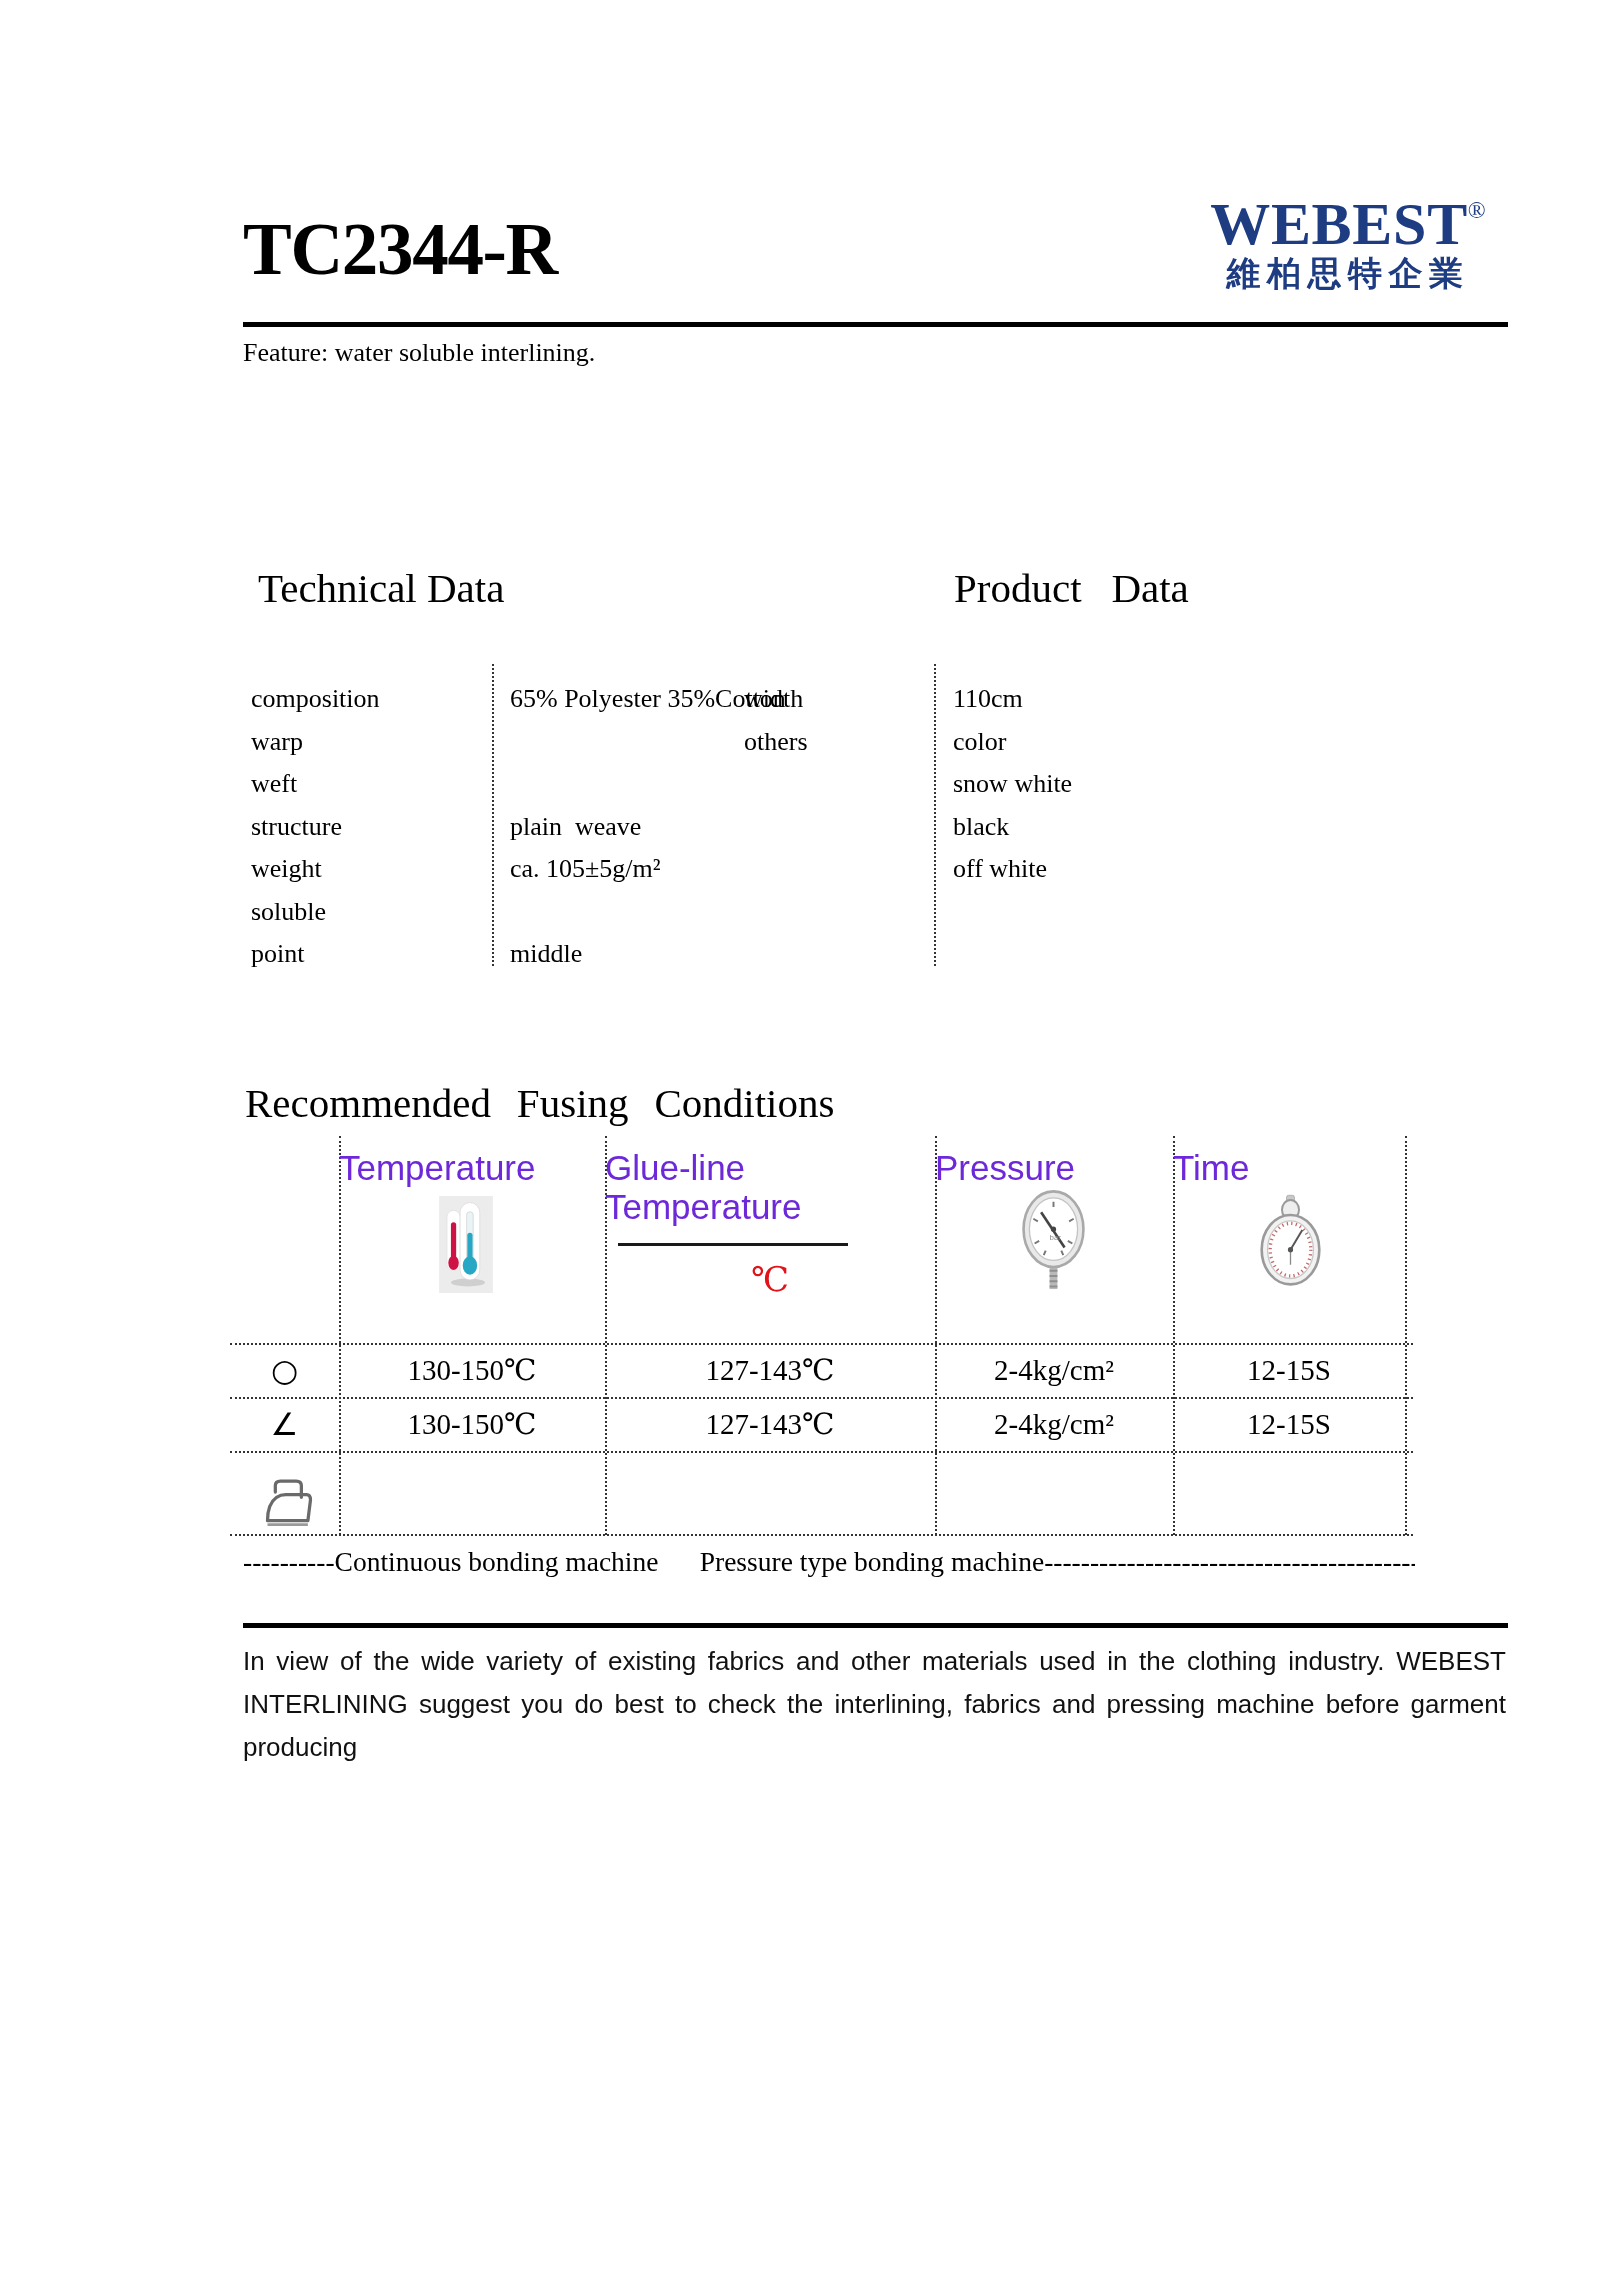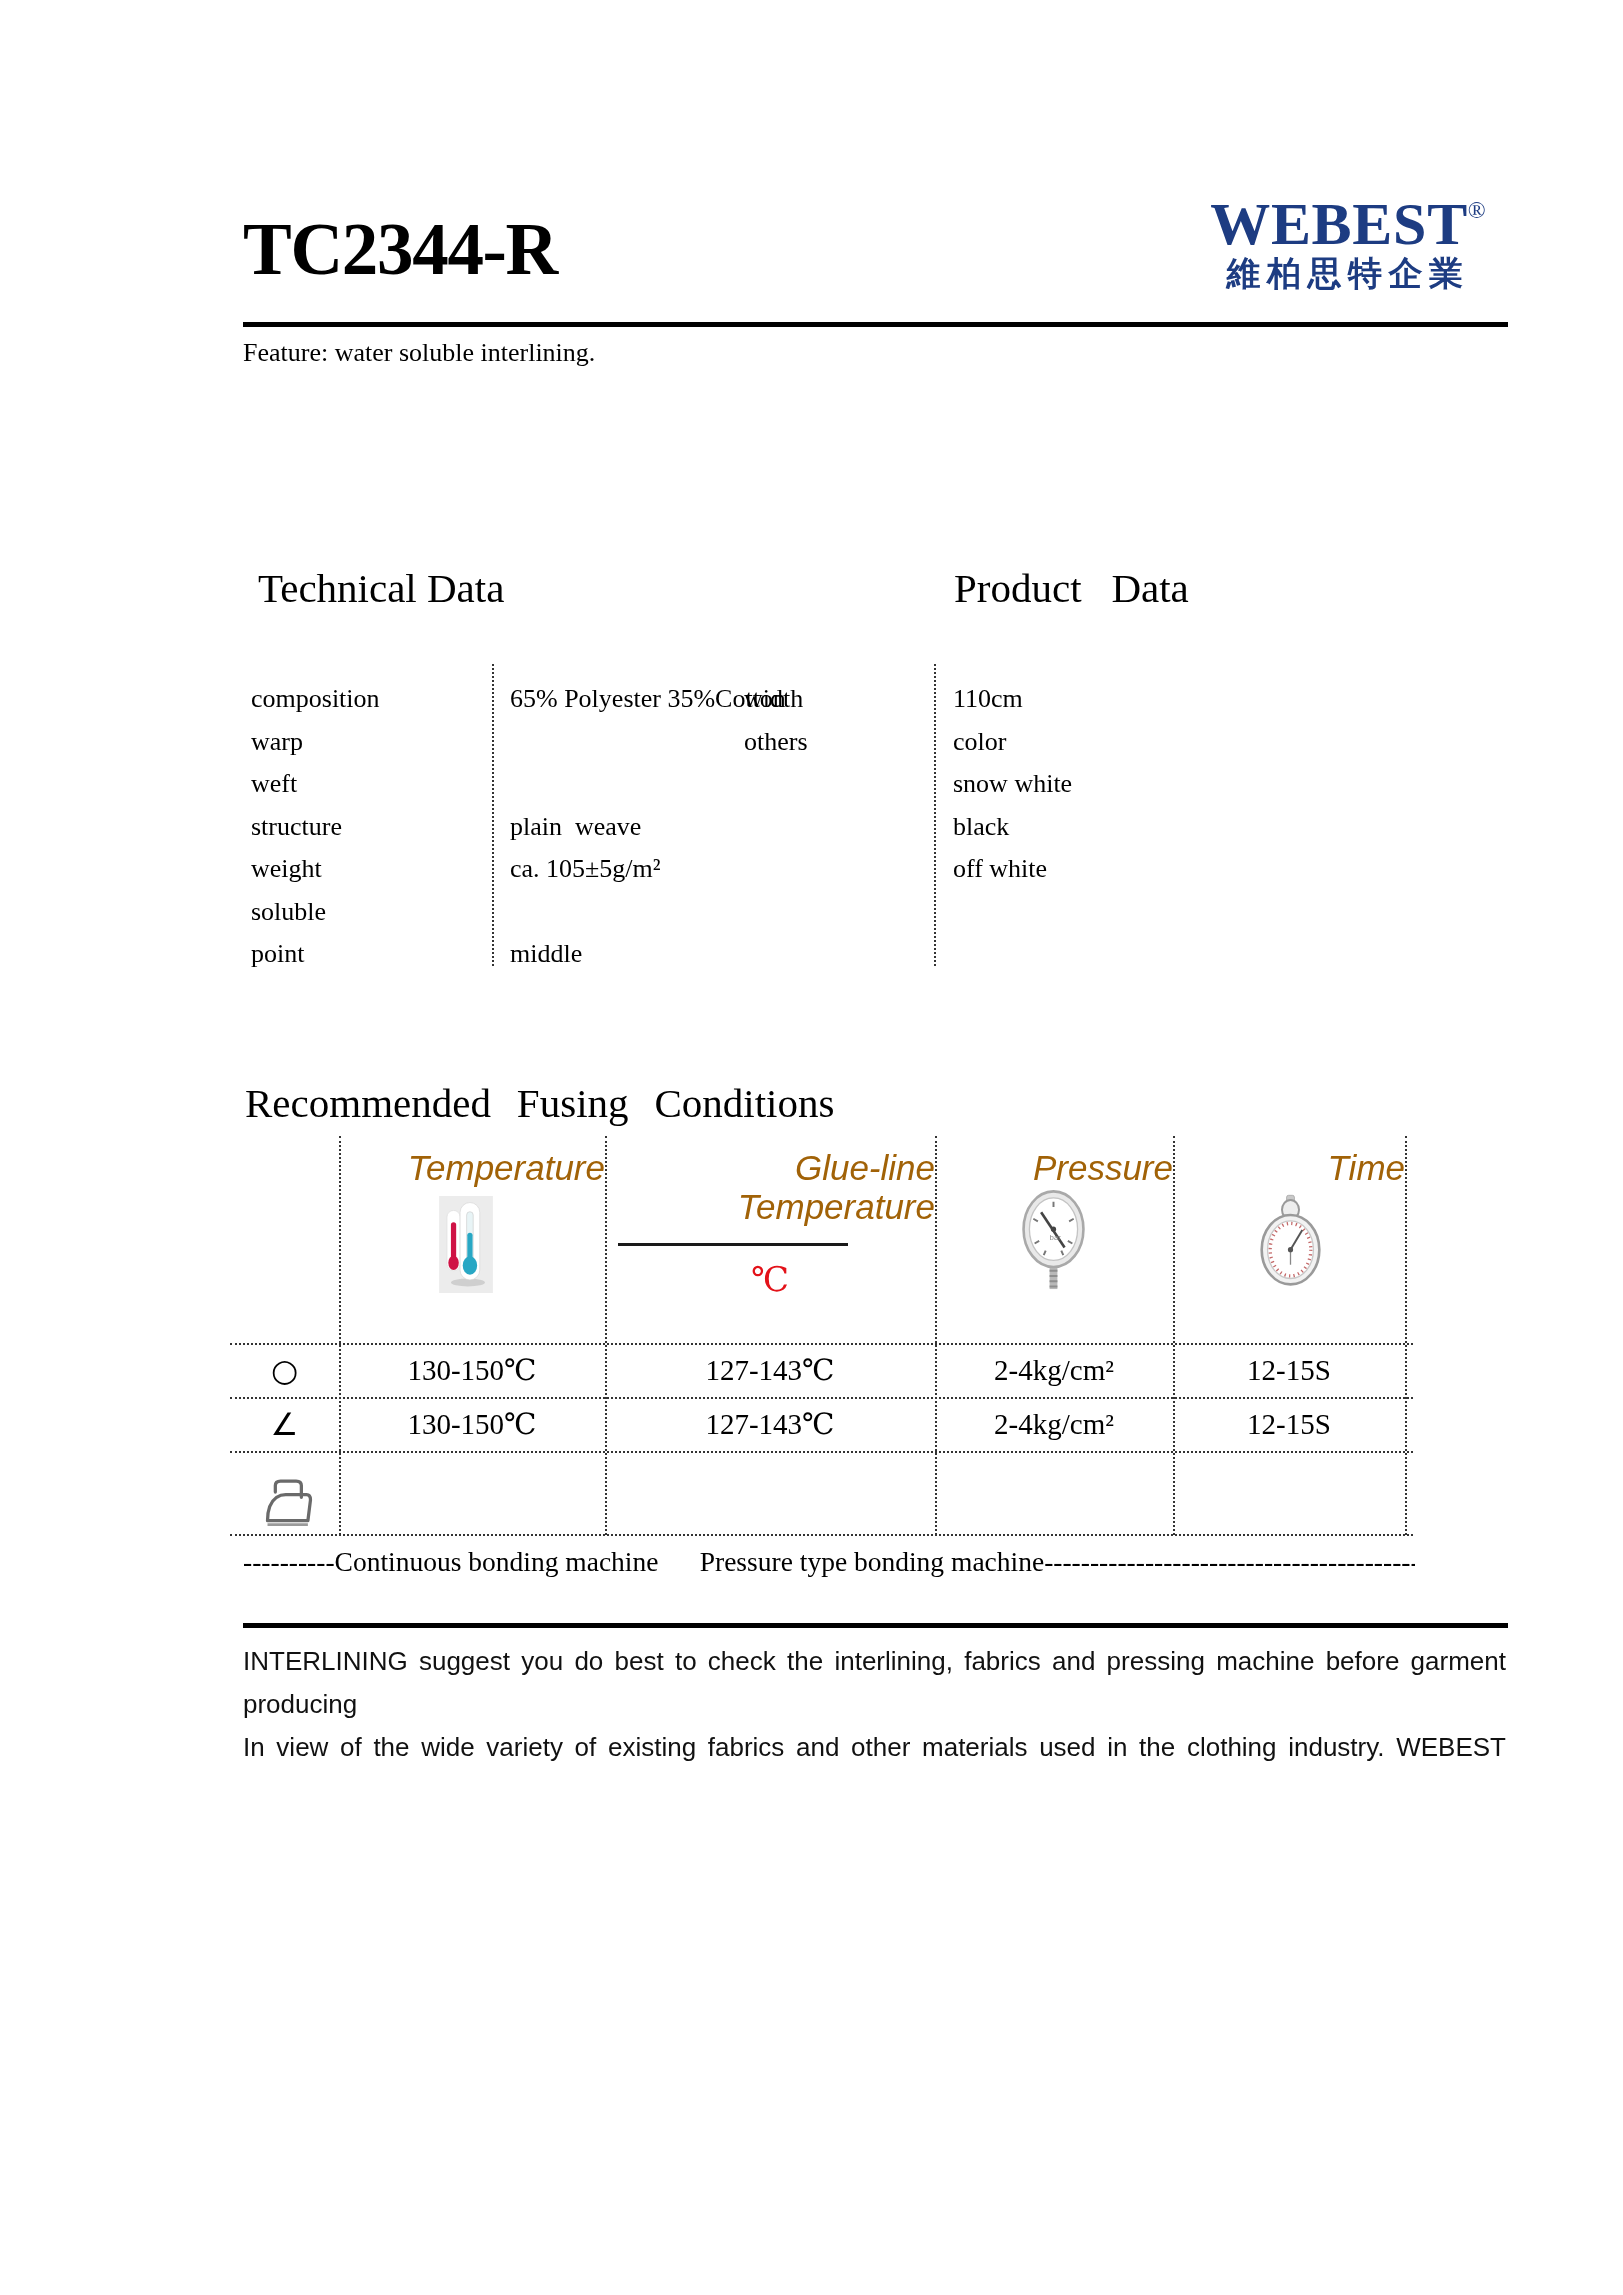--- a/index.html
+++ b/index.html
@@ -31,22 +31,22 @@
   .spec-plabel{position:absolute;left:497px;width:167px;text-align:left;}
   .spec-pvalue{position:absolute;left:706px;}
   .vdot{position:absolute;width:0;border-left:2px dotted #333;}
   .spec-div1{left:245px;top:-13px;height:302px;}
   .spec-div2{left:687px;top:-13px;height:302px;}
 
   
   .fusing{left:230px;top:1136px;width:1185px;height:399px;}
   .fus-vdiv{top:0;height:399px;}
   .hdot{position:absolute;left:0;width:1183px;height:0;border-top:2px dotted #333;}
-  .fus-col-head{position:absolute;top:11.8px;height:39px;line-height:39px;text-align:right;
-                font-family:"Liberation Sans","DejaVu Sans",sans-serif;font-size:35px;color:#a16207;font-style:italic;}
+  .fus-col-head{position:absolute;top:11.8px;height:39px;line-height:39px;text-align:left;
+                font-family:"Liberation Sans","DejaVu Sans",sans-serif;font-size:35px;color:#6d28d9;}
   .fus-cell{position:absolute;text-align:center;font-size:29px;}
   .row1{top:207px;height:54px;line-height:54px;}
   .row2{top:261px;height:54px;line-height:54px;}
   .sym{font-family:"DejaVu Sans","Liberation Sans",sans-serif;font-size:31px;}
   .c1{left:0;width:109px;}
   .c2{left:109px;width:266px;}
   .c3{left:375px;width:330px;}
   .c4{left:705px;width:238px;}
   .c5{left:943px;width:232px;}
   .glue-underline{position:absolute;left:388px;top:107px;width:230px;height:3.3px;background:#1a1a1a;}
@@ -208,18 +208,18 @@
         <path d="M70 30 q6 0 6 8 l-4 32 H10 q0 -26 14 -36 q6 -4 14 -4 Z" fill="none" stroke="#6a6a6a" stroke-width="5" stroke-linejoin="round"></path>
         <line x1="10" y1="76" x2="72" y2="76" stroke="#9a9a9a" stroke-width="4"></line>
       </svg>
     </div>
   </div>
 
   <div class="abs machine-line"><span>----------</span><span>Continuous bonding machine</span><span>      </span><span>Pressure type bonding machine</span><span>------------------------------------------------</span></div>
 
   <div class="abs bottom-rule"></div>
   <div class="abs disclaimer">
+    <div class="just">In view of the wide variety of existing fabrics and other materials used in the clothing industry. WEBEST</div>
     <div class="just">INTERLINING suggest you do best to check the interlining, fabrics and pressing machine before garment producing</div>
-    <div class="just">In view of the wide variety of existing fabrics and other materials used in the clothing industry. WEBEST</div>
   </div>
 
 </div>
 
 
 </body></html>

